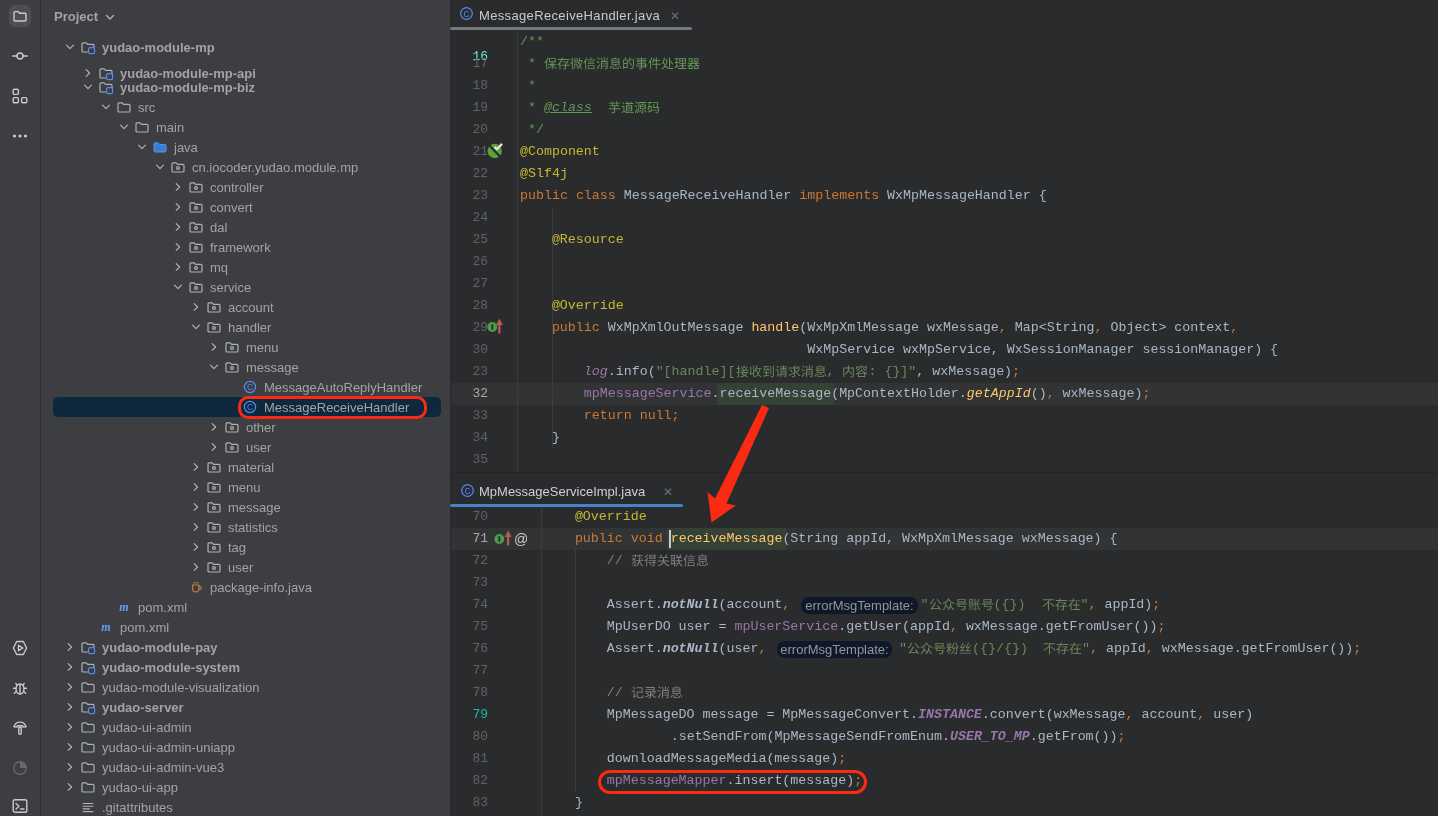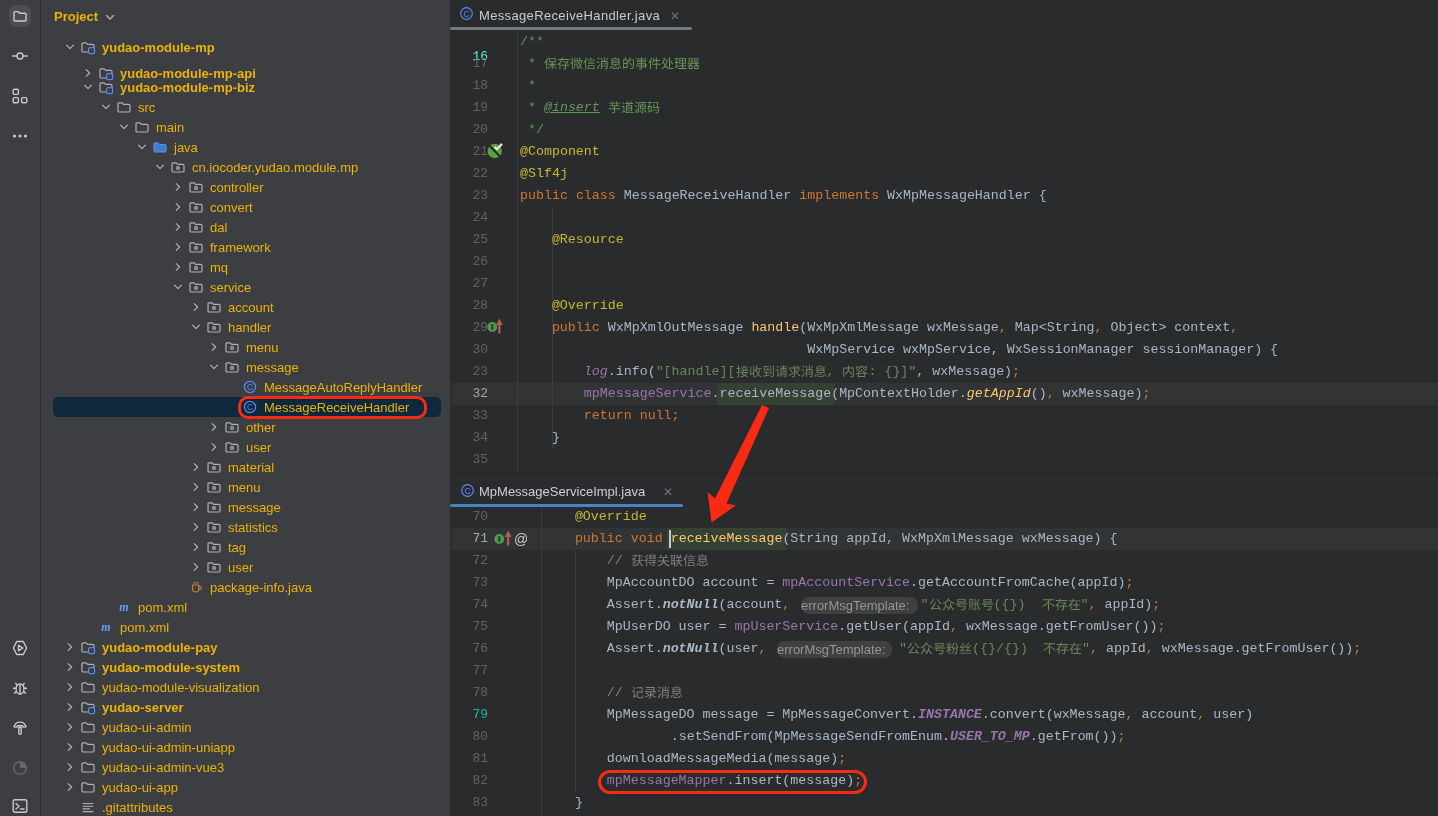--- a/index.html
+++ b/index.html
@@ -3,26 +3,26 @@
 *{margin:0;padding:0;box-sizing:border-box}
 html,body{width:1438px;height:816px;background:#2a2b2d;overflow:hidden}
 #p{position:relative;width:1438px;height:816px;font-family:"Liberation Sans",sans-serif}
 .a{position:absolute}
 .seg{position:absolute;white-space:pre;font:13.3px/22px "Liberation Mono",monospace;color:#a9b7c6}
 .seg i{font-style:italic}
 .num{position:absolute;left:451px;width:37px;text-align:right;font:13px/22px "Liberation Mono",monospace;color:#606366}
 .cj{position:absolute}
 .k{color:#cc7832}.an{color:#c4ba30}.s{color:#6a8759}.dc{color:#629755}.c{color:#808080}
 .f{color:#9876aa}.m{color:#ffc66d}.o{color:#cc7832}
-.r{position:absolute;height:20px;display:flex;align-items:center;color:#eab308;font-size:13px;white-space:nowrap}
+.r{position:absolute;height:20px;display:flex;align-items:center;color:#a3a3a3;font-size:13px;white-space:nowrap}
 .r svg{flex:0 0 auto}
 .r .ic{margin:0 6px 0 2px}
 .bold{font-weight:bold}
-.chip{position:absolute;height:17px;border-radius:8px;background:#404040;color:#939597;
- font:13px/17px "Liberation Sans",sans-serif;}
+.chip{position:absolute;height:17px;border-radius:8px;background:#0f172a;color:#939597;
+ font:13px/17px "Liberation Sans",sans-serif;text-align:center}
 </style></head><body>
 <div id="p">
 <div class="a" style="left:0px;top:0px;width:1438px;height:816px;background:#2a2b2d;"></div>
 <div class="a" style="left:0px;top:0px;width:450px;height:816px;background:#3c3e41;"></div>
 <div class="a" style="left:40px;top:0px;width:1px;height:816px;background:#2b2c2e;"></div>
 <div class="a" style="left:450px;top:0px;width:1px;height:816px;background:#27282a;"></div>
 <div class="a" style="left:9px;top:5px;width:22px;height:22px;background:#4c4e51;border-radius:6px"></div>
 <svg class="a" style="left:12px;top:8px" width="16" height="16" viewBox="0 0 16 16">
       <path d="M2 4.7c0-.6.5-1.1 1.1-1.1h3l1.5 1.6h5.3c.6 0 1.1.5 1.1 1.1v5.6c0 .6-.5 1.1-1.1 1.1H3.1c-.6 0-1.1-.5-1.1-1.1z" stroke="#c8cacc" stroke-width="1.4" fill="none" stroke-linecap="round" stroke-linejoin="round"></path>
     </svg>
@@ -520,21 +520,21 @@
       <path transform="translate(52.0 15.3) scale(0.013 -0.013)" d="M863 812C838 753 792 673 757 622L821 595C857 644 900 717 935 784ZM351 778C394 720 436 641 452 590L519 623C503 674 457 750 414 807ZM85 778C147 745 222 693 258 656L304 714C267 750 191 799 130 829ZM38 510C101 478 178 426 216 390L260 449C222 485 144 533 81 563ZM69 -21 134 -70C187 25 249 151 295 258L239 303C188 189 118 56 69 -21ZM453 312H822V203H453ZM453 377V484H822V377ZM604 841V555H379V-80H453V139H822V15C822 1 817 -3 802 -4C786 -5 733 -5 676 -3C686 -23 697 -54 700 -74C776 -74 826 -74 857 -62C886 -50 895 -27 895 14V555H679V841Z" fill="#629755"></path>
       <path transform="translate(65.0 15.3) scale(0.013 -0.013)" d="M266 550H730V470H266ZM266 412H730V331H266ZM266 687H730V607H266ZM262 202V39C262 -41 293 -62 409 -62C433 -62 614 -62 639 -62C736 -62 761 -32 771 96C750 100 718 111 701 123C696 21 688 7 634 7C594 7 443 7 413 7C349 7 337 12 337 40V202ZM763 192C809 129 857 43 874 -12L945 20C926 75 877 159 830 220ZM148 204C124 141 85 55 45 0L114 -33C151 25 187 113 212 176ZM419 240C470 193 528 126 553 81L614 119C587 162 530 226 478 271H805V747H506C521 773 538 804 553 835L465 850C457 821 441 780 428 747H194V271H473Z" fill="#629755"></path>
       <path transform="translate(78.0 15.3) scale(0.013 -0.013)" d="M552 423C607 350 675 250 705 189L769 229C736 288 667 385 610 456ZM240 842C232 794 215 728 199 679H87V-54H156V25H435V679H268C285 722 304 778 321 828ZM156 612H366V401H156ZM156 93V335H366V93ZM598 844C566 706 512 568 443 479C461 469 492 448 506 436C540 484 572 545 600 613H856C844 212 828 58 796 24C784 10 773 7 753 7C730 7 670 8 604 13C618 -6 627 -38 629 -59C685 -62 744 -64 778 -61C814 -57 836 -49 859 -19C899 30 913 185 928 644C929 654 929 682 929 682H627C643 729 658 779 670 828Z" fill="#629755"></path>
       <path transform="translate(91.0 15.3) scale(0.013 -0.013)" d="M134 131V72H459V4C459 -14 453 -19 434 -20C417 -21 356 -22 296 -20C306 -37 319 -65 323 -83C407 -83 459 -82 490 -71C521 -60 535 -42 535 4V72H775V28H851V206H955V266H851V391H535V462H835V639H535V698H935V760H535V840H459V760H67V698H459V639H172V462H459V391H143V336H459V266H48V206H459V131ZM244 586H459V515H244ZM535 586H759V515H535ZM535 336H775V266H535ZM535 206H775V131H535Z" fill="#629755"></path>
       <path transform="translate(104.0 15.3) scale(0.013 -0.013)" d="M317 341V268H604V-80H679V268H953V341H679V562H909V635H679V828H604V635H470C483 680 494 728 504 775L432 790C409 659 367 530 309 447C327 438 359 420 373 409C400 451 425 504 446 562H604V341ZM268 836C214 685 126 535 32 437C45 420 67 381 75 363C107 397 137 437 167 480V-78H239V597C277 667 311 741 339 815Z" fill="#629755"></path>
       <path transform="translate(117.0 15.3) scale(0.013 -0.013)" d="M426 612C407 471 372 356 324 262C283 330 250 417 225 528C234 555 243 583 252 612ZM220 836C193 640 131 451 52 347C72 337 99 317 113 305C139 340 163 382 185 430C212 334 245 256 284 194C218 95 134 25 34 -23C53 -34 83 -64 96 -81C188 -34 267 34 332 127C454 -17 615 -49 787 -49H934C939 -27 952 10 965 29C926 28 822 28 791 28C637 28 486 56 373 192C441 314 488 470 510 670L461 684L446 681H270C281 725 291 771 299 817ZM615 838V102H695V520C763 441 836 347 871 285L937 326C892 398 797 511 721 594L695 579V838Z" fill="#629755"></path>
       <path transform="translate(130.0 15.3) scale(0.013 -0.013)" d="M476 540H629V411H476ZM694 540H847V411H694ZM476 728H629V601H476ZM694 728H847V601H694ZM318 22V-47H967V22H700V160H933V228H700V346H919V794H407V346H623V228H395V160H623V22ZM35 100 54 24C142 53 257 92 365 128L352 201L242 164V413H343V483H242V702H358V772H46V702H170V483H56V413H170V141C119 125 73 111 35 100Z" fill="#629755"></path>
       <path transform="translate(143.0 15.3) scale(0.013 -0.013)" d="M196 730H366V589H196ZM622 730H802V589H622ZM614 484C656 468 706 443 740 420H452C475 452 495 485 511 518L437 532V795H128V524H431C415 489 392 454 364 420H52V353H298C230 293 141 239 30 198C45 184 64 158 72 141L128 165V-80H198V-51H365V-74H437V229H246C305 267 355 309 396 353H582C624 307 679 264 739 229H555V-80H624V-51H802V-74H875V164L924 148C934 166 955 194 972 208C863 234 751 288 675 353H949V420H774L801 449C768 475 704 506 653 524ZM553 795V524H875V795ZM198 15V163H365V15ZM624 15V163H802V15Z" fill="#629755"></path>
     </svg>
 <div class="seg" style="left:520.0px;top:75px"><span class="dc"> *</span></div>
-<div class="seg" style="left:520.0px;top:97px"><span class="dc"> * </span><i class="dc" style="text-decoration:underline">@insert</i></div>
+<div class="seg" style="left:520.0px;top:97px"><span class="dc"> * </span><i class="dc" style="text-decoration:underline">@class</i></div>
 <svg class="cj" style="left:607.8px;top:97px" width="53" height="22" viewBox="0 0 53 22">
       <path transform="translate(0.0 15.3) scale(0.013 -0.013)" d="M628 840V737H367V840H294V737H64V668H294V570H367V668H628V570H703V668H937V737H703V840ZM57 314V243H467V20C467 3 461 -2 441 -2C421 -3 350 -3 275 -1C288 -21 301 -54 305 -76C398 -76 459 -75 494 -63C530 -51 543 -29 543 19V243H944V314H543V468H873V539H135V468H467V314Z" fill="#629755"></path>
       <path transform="translate(13.0 15.3) scale(0.013 -0.013)" d="M64 765C117 714 180 642 207 596L269 638C239 684 175 753 122 801ZM455 368H790V284H455ZM455 231H790V147H455ZM455 504H790V421H455ZM384 561V89H863V561H624C635 586 647 616 659 645H947V708H760C784 741 809 781 833 818L759 840C743 801 711 747 684 708H497L549 732C537 763 505 811 476 844L414 817C440 784 468 739 481 708H311V645H576C570 618 561 587 553 561ZM262 483H51V413H190V102C145 86 94 44 42 -7L89 -68C140 -6 191 47 227 47C250 47 281 17 324 -7C393 -46 479 -57 597 -57C693 -57 869 -51 941 -46C942 -25 954 9 962 27C865 17 716 10 599 10C490 10 404 17 340 52C305 72 282 90 262 100Z" fill="#629755"></path>
       <path transform="translate(26.0 15.3) scale(0.013 -0.013)" d="M537 407H843V319H537ZM537 549H843V463H537ZM505 205C475 138 431 68 385 19C402 9 431 -9 445 -20C489 32 539 113 572 186ZM788 188C828 124 876 40 898 -10L967 21C943 69 893 152 853 213ZM87 777C142 742 217 693 254 662L299 722C260 751 185 797 131 829ZM38 507C94 476 169 428 207 400L251 460C212 488 136 531 81 560ZM59 -24 126 -66C174 28 230 152 271 258L211 300C166 186 103 54 59 -24ZM338 791V517C338 352 327 125 214 -36C231 -44 263 -63 276 -76C395 92 411 342 411 517V723H951V791ZM650 709C644 680 632 639 621 607H469V261H649V0C649 -11 645 -15 633 -16C620 -16 576 -16 529 -15C538 -34 547 -61 550 -79C616 -80 660 -80 687 -69C714 -58 721 -39 721 -2V261H913V607H694C707 633 720 663 733 692Z" fill="#629755"></path>
       <path transform="translate(39.0 15.3) scale(0.013 -0.013)" d="M410 205V137H792V205ZM491 650C484 551 471 417 458 337H478L863 336C844 117 822 28 796 2C786 -8 776 -10 758 -9C740 -9 695 -9 647 -4C659 -23 666 -52 668 -73C716 -76 762 -76 788 -74C818 -72 837 -65 856 -43C892 -7 915 98 938 368C939 379 940 401 940 401H816C832 525 848 675 856 779L803 785L791 781H443V712H778C770 624 757 502 745 401H537C546 475 556 569 561 645ZM51 787V718H173C145 565 100 423 29 328C41 308 58 266 63 247C82 272 100 299 116 329V-34H181V46H365V479H182C208 554 229 635 245 718H394V787ZM181 411H299V113H181Z" fill="#629755"></path>
     </svg>
 <div class="seg" style="left:520.0px;top:119px"><span class="dc"> */</span></div>
 <div class="seg" style="left:520.0px;top:141px"><span class="an">@Component</span></div>
 <div class="seg" style="left:520.0px;top:163px"><span class="an">@Slf4j</span></div>
 <div class="seg" style="left:520.0px;top:185px"><span class="k">public</span> <span class="k">class</span> MessageReceiveHandler <span class="k">implements</span> WxMpMessageHandler {</div>
@@ -565,21 +565,20 @@
 <div class="seg" style="left:574.9px;top:528px"><span class="k">public</span> <span class="k">void</span> <span class="m">receiveMessage</span>(String appId, WxMpXmlMessage wxMessage) {</div>
 <div class="seg" style="left:606.8px;top:550px"><span class="c">// </span></div>
 <svg class="cj" style="left:630.8px;top:550px" width="79" height="22" viewBox="0 0 79 22">
       <path transform="translate(0.0 15.3) scale(0.013 -0.013)" d="M709 554C761 518 819 465 846 427L900 468C872 506 812 557 760 590ZM608 596V448L607 413H373V343H601C584 220 527 78 345 -34C364 -47 388 -66 401 -82C551 11 621 125 653 238C704 94 784 -17 904 -78C914 -59 937 -32 954 -18C815 43 729 176 685 343H942V413H678V448V596ZM633 840V760H373V840H299V760H62V692H299V610H373V692H633V615H707V692H942V760H707V840ZM325 590C304 566 278 541 248 517C221 548 186 578 143 606L94 566C136 538 168 509 193 478C146 447 93 418 41 396C55 383 76 361 86 346C135 368 184 395 230 425C246 396 257 365 264 334C215 265 119 190 39 156C55 142 74 117 84 99C148 134 221 192 275 251L276 211C276 109 268 38 244 9C236 -1 227 -6 213 -7C191 -10 153 -10 108 -7C121 -26 130 -53 131 -74C172 -76 209 -76 242 -70C264 -67 282 -57 295 -42C335 5 346 93 346 207C346 296 337 384 287 465C325 494 359 525 386 556Z" fill="#808080"></path>
       <path transform="translate(13.0 15.3) scale(0.013 -0.013)" d="M482 617H813V535H482ZM482 752H813V672H482ZM409 809V478H888V809ZM411 144C456 100 510 38 535 -2L592 39C566 78 511 137 464 179ZM251 838C207 767 117 683 38 632C50 617 69 587 78 570C167 630 263 723 322 810ZM324 260V195H728V4C728 -9 724 -12 708 -13C693 -15 644 -15 587 -13C597 -33 608 -60 612 -81C686 -81 734 -80 764 -69C795 -58 803 -38 803 3V195H953V260H803V346H936V410H347V346H728V260ZM269 617C209 514 113 411 22 345C34 327 55 288 61 272C100 303 140 341 179 382V-79H252V468C283 508 311 549 335 591Z" fill="#808080"></path>
       <path transform="translate(26.0 15.3) scale(0.013 -0.013)" d="M224 799C265 746 307 675 324 627H129V552H461V430C461 412 460 393 459 374H68V300H444C412 192 317 77 48 -13C68 -30 93 -62 102 -79C360 11 470 127 515 243C599 88 729 -21 907 -74C919 -51 942 -18 960 -1C777 44 640 152 565 300H935V374H544L546 429V552H881V627H683C719 681 759 749 792 809L711 836C686 774 640 687 600 627H326L392 663C373 710 330 780 287 831Z" fill="#808080"></path>
       <path transform="translate(39.0 15.3) scale(0.013 -0.013)" d="M485 794C525 747 566 681 584 638L648 672C630 716 587 778 546 824ZM810 824C786 766 740 685 703 632H453V563H636V442L635 381H428V311H627C610 198 555 68 392 -36C411 -48 437 -72 449 -88C577 -1 643 100 677 199C729 75 809 -24 916 -79C927 -60 950 -32 966 -17C840 39 751 162 707 311H956V381H710L711 441V563H918V632H781C816 681 854 744 887 801ZM38 135 53 63 313 108V-80H379V120L462 134L458 199L379 187V729H423V797H47V729H101V144ZM169 729H313V587H169ZM169 524H313V381H169ZM169 317H313V176L169 154Z" fill="#808080"></path>
       <path transform="translate(52.0 15.3) scale(0.013 -0.013)" d="M382 531V469H869V531ZM382 389V328H869V389ZM310 675V611H947V675ZM541 815C568 773 598 716 612 680L679 710C665 745 635 799 606 840ZM369 243V-80H434V-40H811V-77H879V243ZM434 22V181H811V22ZM256 836C205 685 122 535 32 437C45 420 67 383 74 367C107 404 139 448 169 495V-83H238V616C271 680 300 748 323 816Z" fill="#808080"></path>
       <path transform="translate(65.0 15.3) scale(0.013 -0.013)" d="M266 550H730V470H266ZM266 412H730V331H266ZM266 687H730V607H266ZM262 202V39C262 -41 293 -62 409 -62C433 -62 614 -62 639 -62C736 -62 761 -32 771 96C750 100 718 111 701 123C696 21 688 7 634 7C594 7 443 7 413 7C349 7 337 12 337 40V202ZM763 192C809 129 857 43 874 -12L945 20C926 75 877 159 830 220ZM148 204C124 141 85 55 45 0L114 -33C151 25 187 113 212 176ZM419 240C470 193 528 126 553 81L614 119C587 162 530 226 478 271H805V747H506C521 773 538 804 553 835L465 850C457 821 441 780 428 747H194V271H473Z" fill="#808080"></path>
     </svg>
-<div class="seg" style="left:606.8px;top:572px">MpAccountDO account = <span class="f">mpAccountService</span>.getAccountFromCache(appId)<span class="o">;</span></div>
 <div class="seg" style="left:606.8px;top:594px">Assert.<b><i class="d">notNull</i></b>(account<span class="o">,</span></div>
 <div class="chip" style="left:801px;top:597px;width:117px">errorMsgTemplate:</div>
 <div class="seg" style="left:920.5px;top:594px"><span class="s">"</span></div>
 <svg class="cj" style="left:928.5px;top:594px" width="66" height="22" viewBox="0 0 66 22">
       <path transform="translate(0.0 15.3) scale(0.013 -0.013)" d="M324 811C265 661 164 517 51 428C71 416 105 389 120 374C231 473 337 625 404 789ZM665 819 592 789C668 638 796 470 901 374C916 394 944 423 964 438C860 521 732 681 665 819ZM161 -14C199 0 253 4 781 39C808 -2 831 -41 848 -73L922 -33C872 58 769 199 681 306L611 274C651 224 694 166 734 109L266 82C366 198 464 348 547 500L465 535C385 369 263 194 223 149C186 102 159 72 132 65C143 43 157 3 161 -14Z" fill="#6a8759"></path>
       <path transform="translate(13.0 15.3) scale(0.013 -0.013)" d="M277 481C251 254 187 78 49 -26C68 -37 101 -61 114 -73C204 4 265 109 305 242C365 190 427 128 459 85L512 141C473 188 395 260 325 315C336 364 345 417 352 473ZM638 476C615 243 554 70 411 -32C430 -43 463 -67 476 -80C567 -6 627 94 665 222C710 113 785 -4 897 -70C909 -50 932 -19 949 -4C810 66 730 216 694 338C702 379 708 422 713 468ZM494 846C411 674 245 547 47 482C67 464 89 434 101 413C265 476 406 578 503 711C598 580 748 470 908 419C920 440 943 471 960 486C790 532 626 644 540 768L566 816Z" fill="#6a8759"></path>
       <path transform="translate(26.0 15.3) scale(0.013 -0.013)" d="M260 732H736V596H260ZM185 799V530H815V799ZM63 440V371H269C249 309 224 240 203 191H727C708 75 688 19 663 -1C651 -9 639 -10 615 -10C587 -10 514 -9 444 -2C458 -23 468 -52 470 -74C539 -78 605 -79 639 -77C678 -76 702 -70 726 -50C763 -18 788 57 812 225C814 236 816 259 816 259H315L352 371H933V440Z" fill="#6a8759"></path>
       <path transform="translate(39.0 15.3) scale(0.013 -0.013)" d="M213 666V380C213 252 203 71 37 -29C51 -40 70 -62 78 -74C254 41 273 233 273 380V666ZM249 130C295 75 349 -1 372 -49L423 -8C398 37 342 110 296 164ZM85 793V177H144V731H338V180H398V793ZM841 796C791 696 706 599 617 537C634 524 660 496 672 482C761 552 853 661 911 774ZM500 -85C516 -72 545 -60 738 19C734 35 731 64 731 85L584 32V381H666C711 191 793 29 914 -58C926 -39 949 -13 965 0C854 72 776 217 735 381H945V451H584V820H513V451H424V381H513V42C513 2 487 -16 469 -24C481 -39 495 -68 500 -85Z" fill="#6a8759"></path>
       <path transform="translate(52.0 15.3) scale(0.013 -0.013)" d="M260 732H736V596H260ZM185 799V530H815V799ZM63 440V371H269C249 309 224 240 203 191H727C708 75 688 19 663 -1C651 -9 639 -10 615 -10C587 -10 514 -9 444 -2C458 -23 468 -52 470 -74C539 -78 605 -79 639 -77C678 -76 702 -70 726 -50C763 -18 788 57 812 225C814 236 816 259 816 259H315L352 371H933V440Z" fill="#6a8759"></path>
     </svg>

